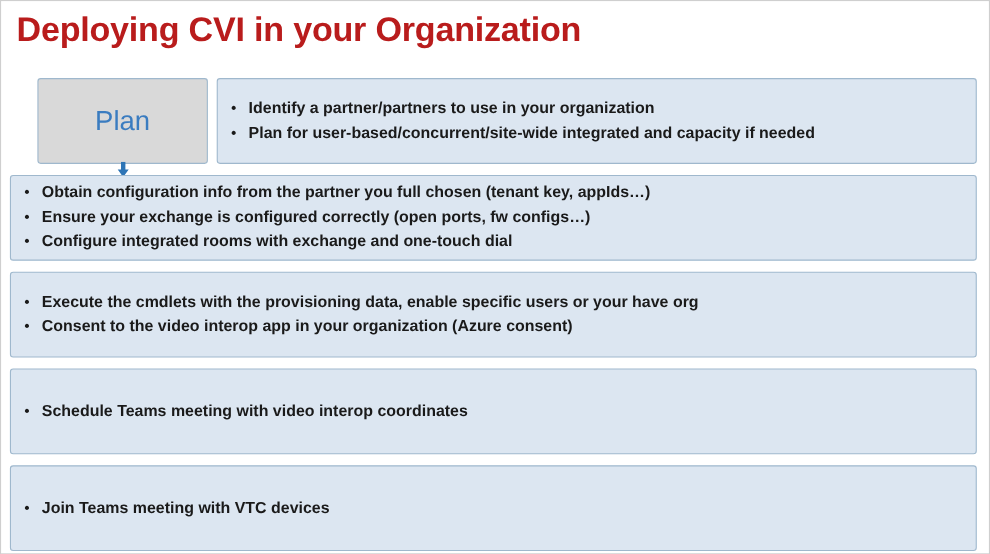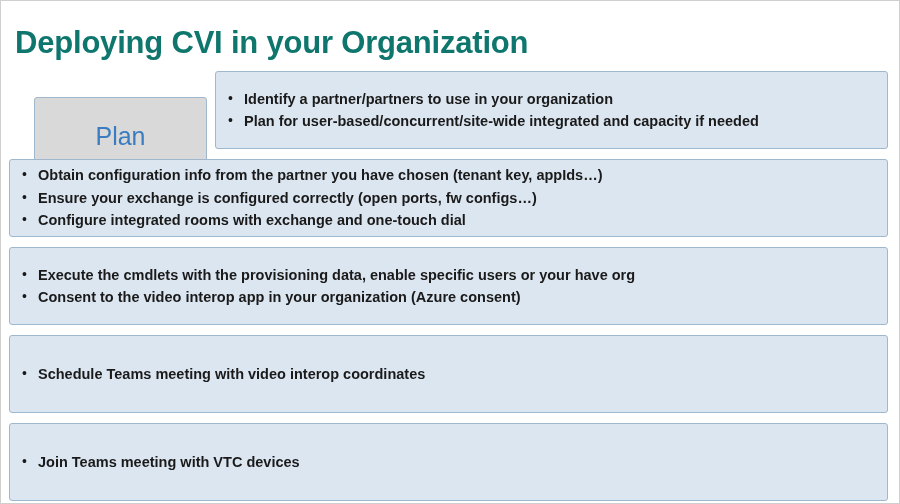--- a/index.html
+++ b/index.html
@@ -19,47 +19,46 @@
     left: 0; top: 0;
     width: 900px;
     height: 504px;
     box-sizing: border-box;
     border: 1px solid #cfcfcf;
     background: #ffffff;
   }
   .slide-title {
     position: absolute;
     left: 14px;
-    top: 24px;
+    top: 8px;
     font-size: 31px;
     font-weight: bold;
-    color: #0f766e;
+    color: #b91c1c;
     letter-spacing: -0.2px;
     white-space: nowrap;
   }
   .rows {
     position: absolute;
     left: 0;
     top: 70px;
     width: 900px;
   }
   .row {
     position: relative;
     display: flex;
     align-items: flex-start;
     margin-bottom: 10px;
     height: 78px;
   }
   .stage-wrap {
     position: relative;
-    width: 173px;
+    width: 155px;
     margin-left: 33px;
     flex: none;
     height: 78px;
-    margin-top: 26px;
   }
   .stage-box {
     width: 100%;
     height: 100%;
     box-sizing: border-box;
     background: #d9d9d9;
     border: 1px solid #9fb8cd;
     border-radius: 3px;
     display: flex;
     align-items: center;
@@ -140,21 +139,21 @@
           <span class="dot">•</span>
           <span class="txt">Plan for user-based/concurrent/site-wide integrated and capacity if needed</span>
         </div>
       </div>
     </div>
 
     <div class="row">
       <div class="bullets-box">
         <div class="bullet">
           <span class="dot">•</span>
-          <span class="txt">Obtain configuration info from the partner you have chosen (tenant key, appIds…)</span>
+          <span class="txt">Obtain configuration info from the partner you full chosen (tenant key, appIds…)</span>
         </div>
         <div class="bullet">
           <span class="dot">•</span>
           <span class="txt">Ensure your exchange is configured correctly (open ports, fw configs…)</span>
         </div>
         <div class="bullet">
           <span class="dot">•</span>
           <span class="txt">Configure integrated rooms with exchange and one-touch dial</span>
         </div>
       </div>

